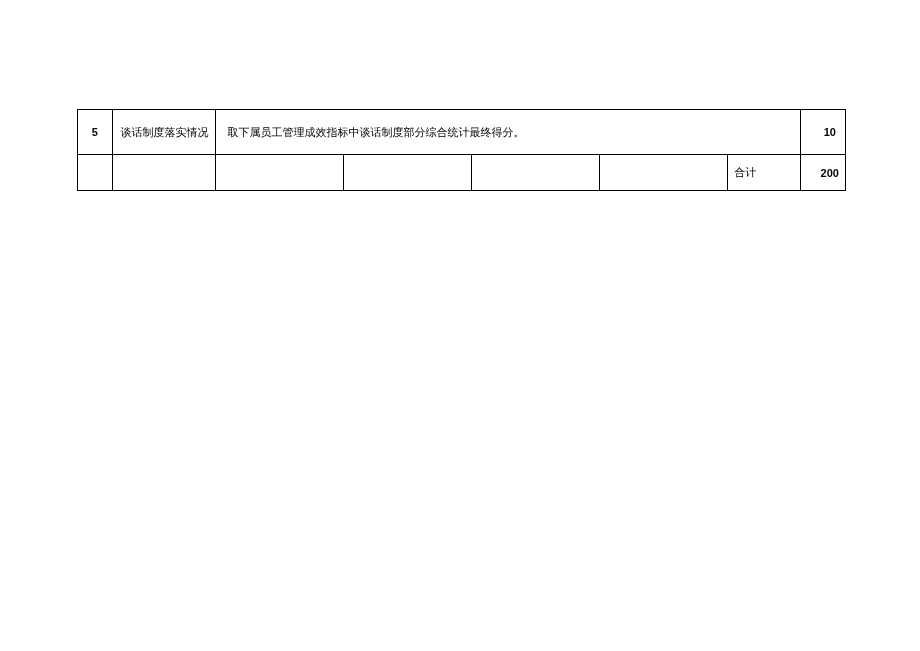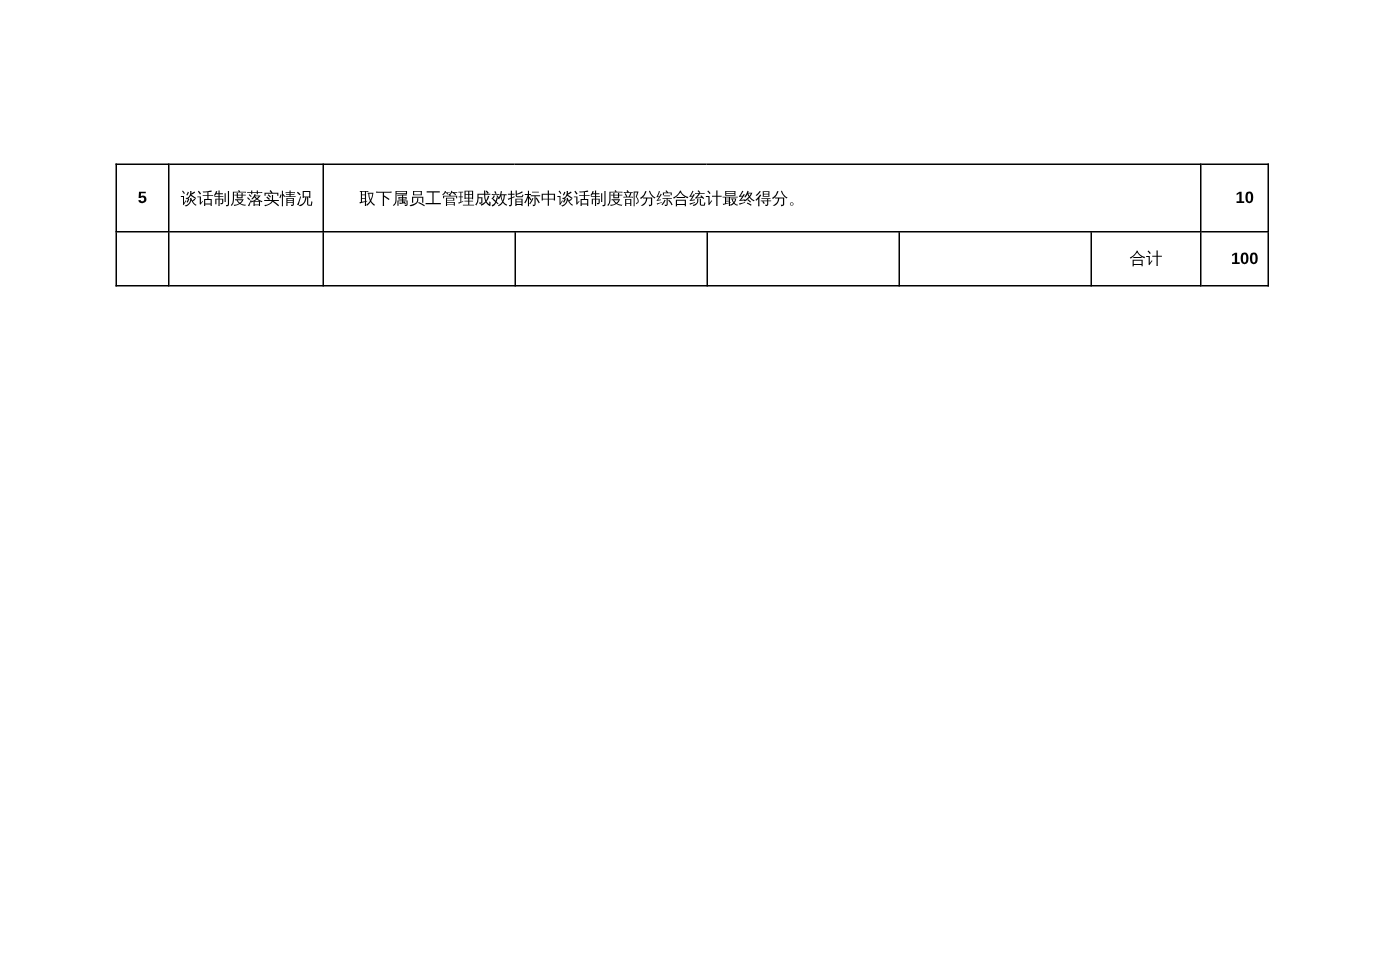--- a/index.html
+++ b/index.html
@@ -48,36 +48,36 @@
       width: 130px;
     }
     .col5 {
       width: 130px;
     }
     .col6 {
       width: 130px;
     }
     .col7 {
       width: 73px;
-      text-align: center;
+      text-align: left;
     }
     .col8 {
       width: 37px;
       text-align: center;
       font-weight: bold;
       padding-left: 20px;
     }
     .row1 td {
       height: 45px;
     }
     .row2 td {
       height: 36px;
     }
     .desc-merged {
-      padding-left: 24px;
+      padding-left: 12px;
       text-align: left;
     }
   </style>
 </head>
 <body>
 
 <div class="table-container">
   <table>
     <tbody>
         <tr class="row1">
@@ -87,17 +87,17 @@
       <td class="col8">10</td>
     </tr>
     <tr class="row2">
       <td class="col1"></td>
       <td class="col2"></td>
       <td class="col3"></td>
       <td class="col4"></td>
       <td class="col5"></td>
       <td class="col6"></td>
       <td class="col7">合计</td>
-      <td class="col8">100</td>
+      <td class="col8">200</td>
     </tr>
   </tbody>
     </table>
 </div>
 
 </body></html>

